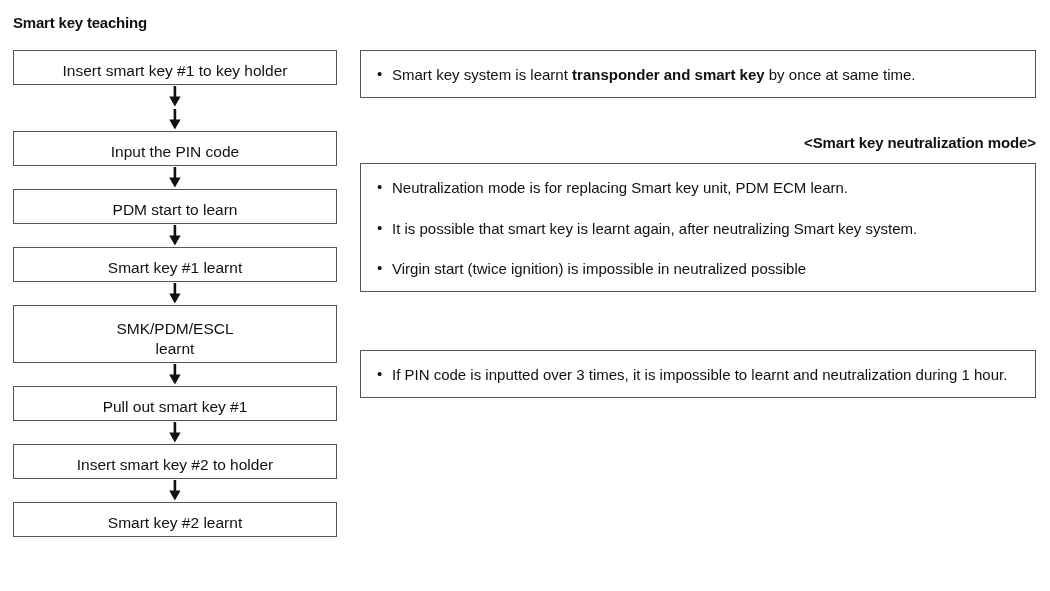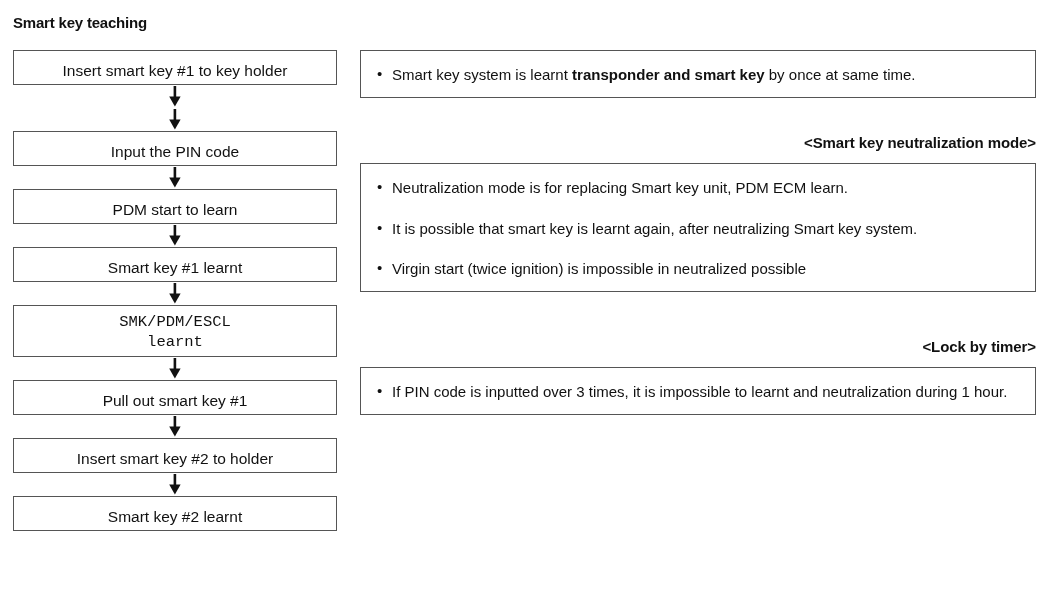--- a/index.html
+++ b/index.html
@@ -52,21 +52,21 @@
     display: flex;
     align-items: flex-end;
     justify-content: center;
     text-align: center;
     font-size: 15.5px;
     line-height: 1.25;
     color: #111111;
     padding: 4px 6px;
   }
   .flow-step.h1 { height: 35px; }
-  .flow-step.h2 { height: 52px; font-family: Liberation Mono, monospace; }
+  .flow-step.h2 { height: 58px; }
 
   .flow-step .step-text {
     display: block;
     white-space: pre-line;
   }
 
   .flow-arrow {
     width: 324px;
     height: 23px;
     display: flex;
@@ -233,21 +233,20 @@
         <span>It is possible that smart key is learnt again, after neutralizing Smart key system.</span>
       </p>
       <p class="note-line">
         <span class="bullet">•</span>
         <span>Virgin start (twice ignition) is impossible in neutralized possible</span>
       </p>
     </div>
 
     <div class="spacer-xl"></div>
 
-    <div class="section-heading">&lt;Lock by timer&gt;</div>
 
     <div class="spacer-md"></div>
 
     <div class="note-box">
       <p class="note-line">
         <span class="bullet">•</span>
         <span>If PIN code is inputted over 3 times, it is impossible to learnt and neutralization during 1 hour.</span>
       </p>
     </div>
 

